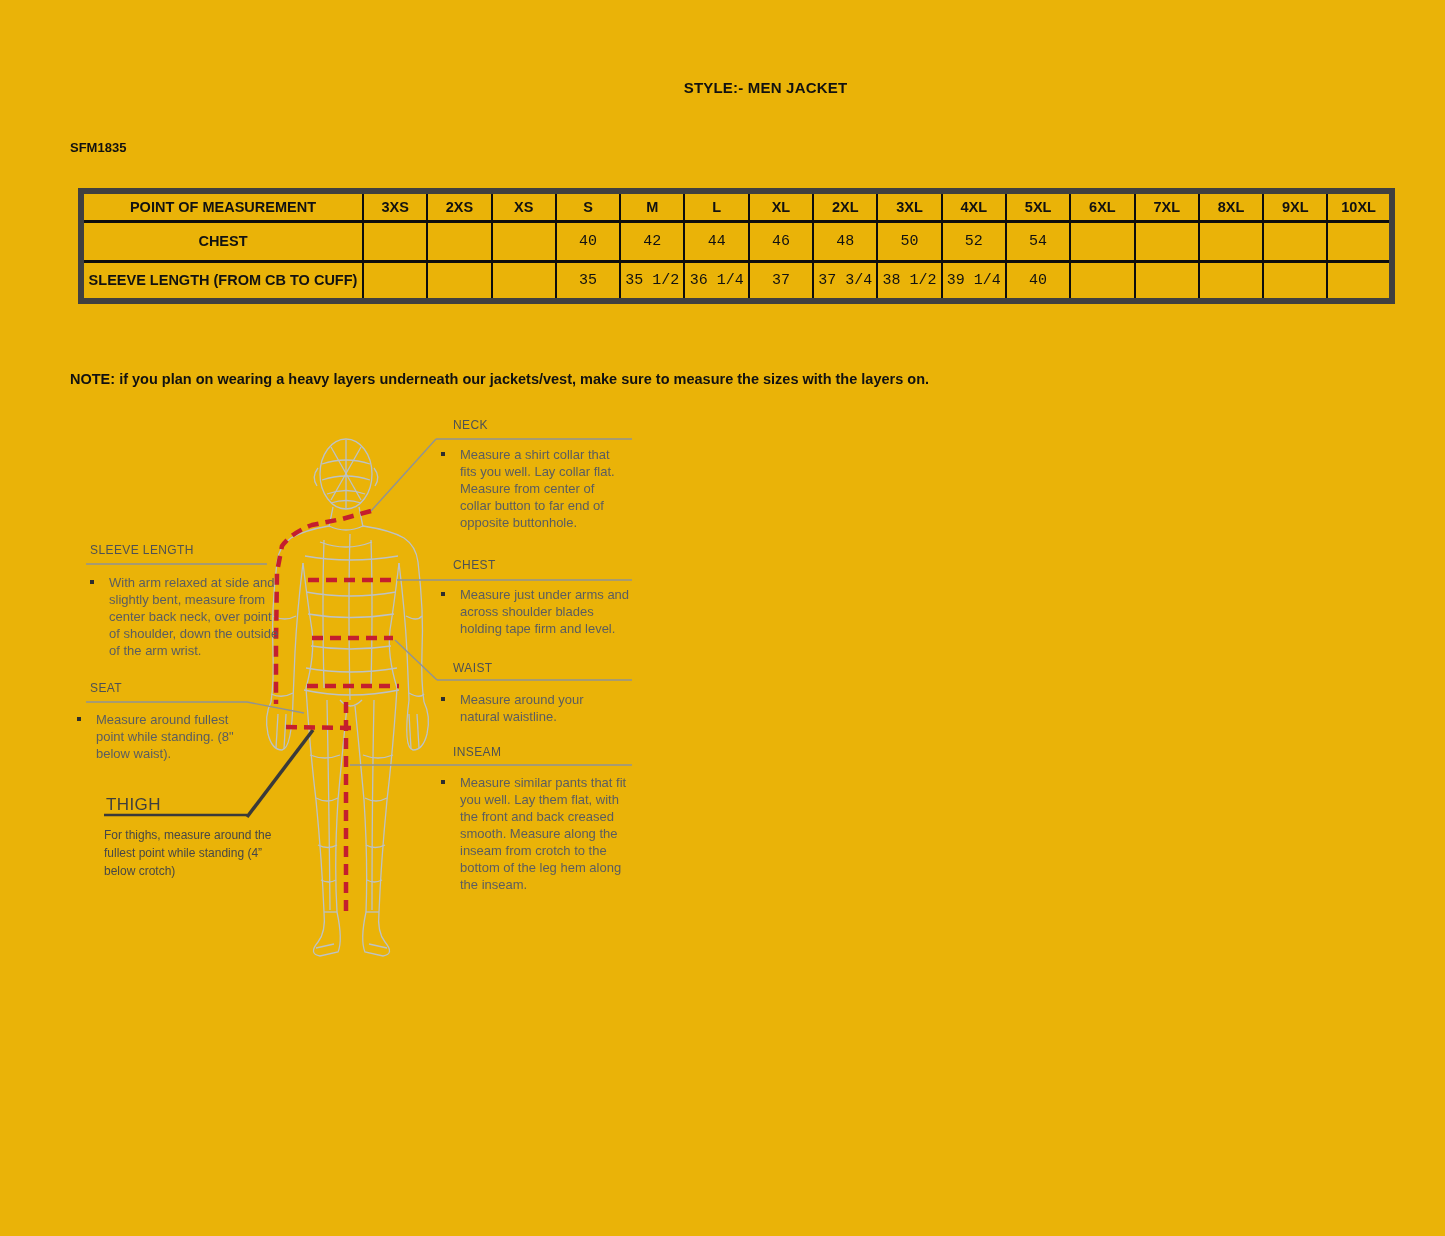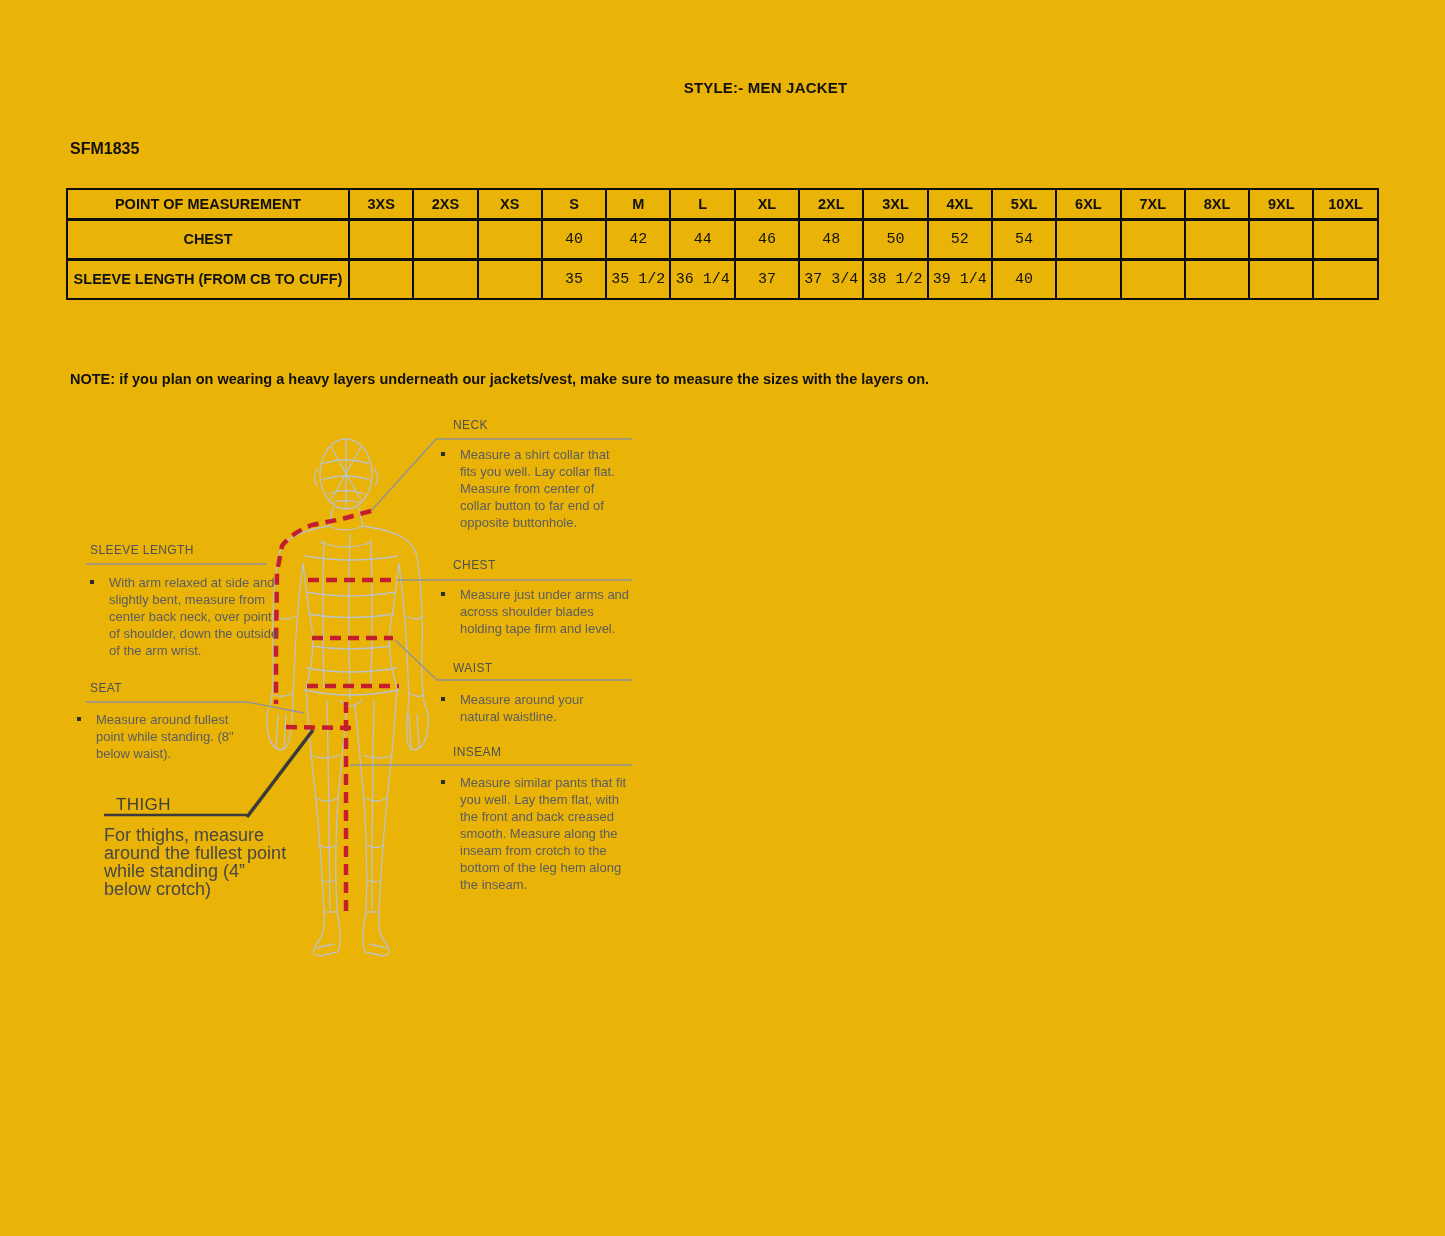--- a/index.html
+++ b/index.html
@@ -9,24 +9,24 @@
     --text_black:#111111;
     --diagram_text_gray:#5b5d60;
   }
   html,body{margin:0;padding:0;background:#ffffff;}
   .page{
     position:relative;width:1445px;height:1236px;background:#eab308;overflow:hidden;
     font-family:"Liberation Sans","DejaVu Sans",sans-serif;color:var(--text_black);padding-left:7px;
   }
   .doc-title{position:absolute;top:79px;left:43px;width:1445px;text-align:center;
     font-size:15px;font-weight:bold;letter-spacing:.2px;}
-  .style-code{position:absolute;top:140px;left:70px;font-size:16px;font-weight:bold;}
+  .style-code{position:absolute;top:140px;left:70px;font-size:13px;font-weight:bold;}
   table.size-table{
-    position:absolute;left:66px;top:188px;width:1312px;border-collapse:collapse;table-layout:fixed;
-    border:1px solid #404040;font-size:14.5px;
+    position:absolute;left:78px;top:188px;width:1312px;border-collapse:collapse;table-layout:fixed;
+    border:6px solid #404040;font-size:14.5px;
   }
   table.size-table th,table.size-table td{
     border:2px solid #0d0d0d;text-align:center;vertical-align:middle;padding:0 2px;
     overflow:hidden;white-space:nowrap;
   }
   table.size-table thead tr{height:30px;}
   table.size-table tbody tr{height:40px;}
   table.size-table tbody tr td{border-top-width:3px;}
   table.size-table th{font-weight:bold;}
   th.rowlabel,td.rowlabel{text-align:left;padding-left:4px;font-weight:bold;}
@@ -35,21 +35,21 @@
   .note{position:absolute;top:371px;left:70px;font-size:14.5px;font-weight:bold;}
   .diagram-svg{position:absolute;left:0;top:405px;}
   .wire{stroke:var(--wireframe_gray);stroke-width:1.3;fill:none;}
   .redline{stroke:var(--measure_line_red);stroke-width:4.5;fill:none;stroke-dasharray:11 7;}
   .conn{stroke:var(--connector_gray);stroke-width:1.4;fill:none;}
   .conn-dark{stroke:#3a3a3a;fill:none;}
   .dlabel{position:absolute;font-size:12px;letter-spacing:.4px;color:#4e5154;}
   .dlabel.dark{color:#3f3f3f;font-size:17px;}
   .dtext{position:absolute;display:flex;gap:15px;font-size:13px;line-height:17px;color:var(--diagram_text_gray);}
   .dtext .bullet{flex:none;width:4px;height:4px;background:#2e2e2e;margin-top:6px;}
-  .dtext.thigh{color:#474747;font-size:18px;line-height:18px;align-items:center;}
+  .dtext.thigh{color:#474747;font-size:12px;line-height:18px;align-items:center;}
 </style>
 </head>
 <body>
 
 <div class="page">
 
   <div class="doc-title">STYLE:- MEN JACKET</div>
   <div class="style-code">SFM1835</div>
 
   <table class="size-table">
@@ -243,21 +243,21 @@
     <span class="bullet"></span>
     <span>Measure around fullest point while standing. (8" below waist).</span>
   </div>
 
   <div class="dlabel" style="left:453px;top:661px">WAIST</div>
   <div class="dtext" style="left:441px;top:691px;width:180px">
     <span class="bullet"></span>
     <span>Measure around your natural waistline.</span>
   </div>
 
-  <div class="dlabel dark" style="left:116px;top:795px">THIGH</div>
+  <div class="dlabel dark" style="left:106px;top:795px">THIGH</div>
   <div class="dtext thigh" style="left:104px;top:826px;width:190px">
     <span>For thighs, measure around the fullest point while standing (4” below crotch)</span>
   </div>
 
   <div class="dlabel" style="left:453px;top:745px">INSEAM</div>
   <div class="dtext" style="left:441px;top:774px;width:190px">
     <span class="bullet"></span>
     <span>Measure similar pants that fit you well. Lay them flat, with the front and back creased smooth. Measure along the inseam from crotch to the bottom of the leg hem along the inseam.</span>
   </div>
 

